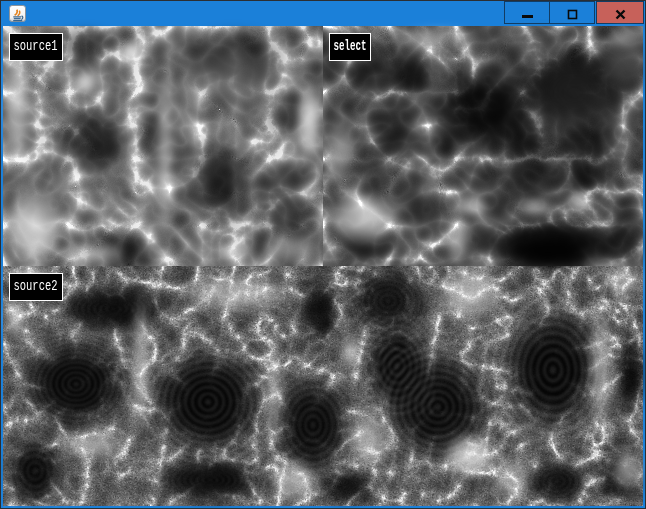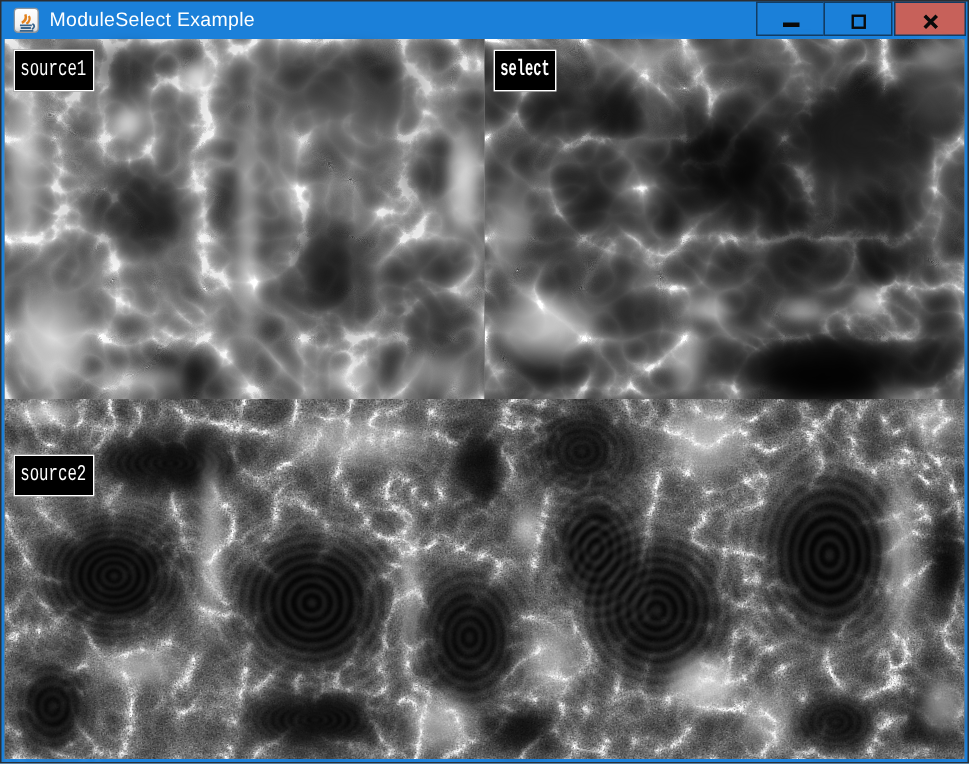--- a/index.html
+++ b/index.html
@@ -34,21 +34,20 @@
       </linearGradient>
     </defs>
     <rect x="0.5" y="0.5" width="16" height="16" rx="2.6" fill="url(#ig)" stroke="#8d949c" stroke-width="1"></rect>
     <path d="M5.6 10.2 Q 9.2 8.2 7.9 4.6" fill="none" stroke="#e2821e" stroke-width="1.7"></path>
     <path d="M8.6 10.8 Q 11.8 8.6 10.3 5.6" fill="none" stroke="#e2821e" stroke-width="1.5"></path>
     <path d="M4.3 11.9 L 12.2 11.9" stroke="#38648c" stroke-width="1.25" fill="none"></path>
     <path d="M4.8 13.7 L 11.6 13.7" stroke="#38648c" stroke-width="1.25" fill="none"></path>
     <path d="M12.6 10.9 Q 15.2 12.3 12.4 14.6" fill="none" stroke="#38648c" stroke-width="1.2"></path>
     <path d="M4.2 15.6 L 13.2 15.6" stroke="#38648c" stroke-width="1.2" fill="none"></path>
   </svg>
-  <div class="title">ModuleSelect Example</div>
   <div class="btn" id="bmin"><svg width="44" height="21">
         <rect x="17" y="13" width="11" height="3" fill="#0a0a0a"></rect>
       </svg></div>
   <div class="btn" id="bmax"><svg width="44" height="21">
         <rect x="18.5" y="8.5" width="8" height="8" fill="none" stroke="#0a0a0a" stroke-width="1.6"></rect>
       </svg></div>
   <div class="btn" id="bclose"><svg width="46" height="21">
         <path d="M19.5 8.5 L 27.5 16.5 M27.5 8.5 L 19.5 16.5" stroke="#0a0a0a" stroke-width="2.4"></path>
       </svg></div>
 </div>
@@ -227,17 +226,17 @@
   <div class="ov" style="left:0px;top:408px;width:64px;height:74px;mix-blend-mode:screen;background:repeating-radial-gradient(ellipse closest-side,rgba(130,130,130,0.13) 0px,rgba(130,130,130,0.13) 1.8px,rgba(0,0,0,0) 3.8px,rgba(0,0,0,0) 6px);filter:blur(1.1px);"></div>
   <div class="ov" style="left:521px;top:431px;width:66px;height:49px;mix-blend-mode:screen;background:repeating-radial-gradient(ellipse closest-side,rgba(130,130,130,0.12) 0px,rgba(130,130,130,0.12) 1.8px,rgba(0,0,0,0) 3.8px,rgba(0,0,0,0) 6px);filter:blur(1.1px);"></div>
   <div class="ov" style="left:338px;top:235px;width:94px;height:80px;mix-blend-mode:screen;background:repeating-radial-gradient(ellipse closest-side,rgba(130,130,130,0.12) 0px,rgba(130,130,130,0.12) 1.8px,rgba(0,0,0,0) 3.8px,rgba(0,0,0,0) 6px);filter:blur(1.1px);"></div>
 
   <div class="lbl" style="left:6px;top:7px;width:54px;"><svg width="51" height="21">
         <text x="3.5" y="16" textLength="44" lengthAdjust="spacingAndGlyphs" font-family="Liberation Mono" font-size="15" fill="#fff">source1</text>
       </svg></div>
   <div class="lbl" style="left:326px;top:7px;width:42px;font-weight:bold;"><svg width="39" height="21">
         <text x="3.5" y="16" textLength="33" lengthAdjust="spacingAndGlyphs" font-family="Liberation Mono" font-size="15" fill="#fff">select</text>
       </svg></div>
-  <div class="lbl" style="left:6px;top:247px;width:54px;margin-top:30px;"><svg width="51" height="21">
+  <div class="lbl" style="left:6px;top:247px;width:54px;"><svg width="51" height="21">
         <text x="3.5" y="16" textLength="44" lengthAdjust="spacingAndGlyphs" font-family="Liberation Mono" font-size="15" fill="#fff">source2</text>
       </svg></div>
 </div>
 <div class="outline"></div>
 
 </body></html>

